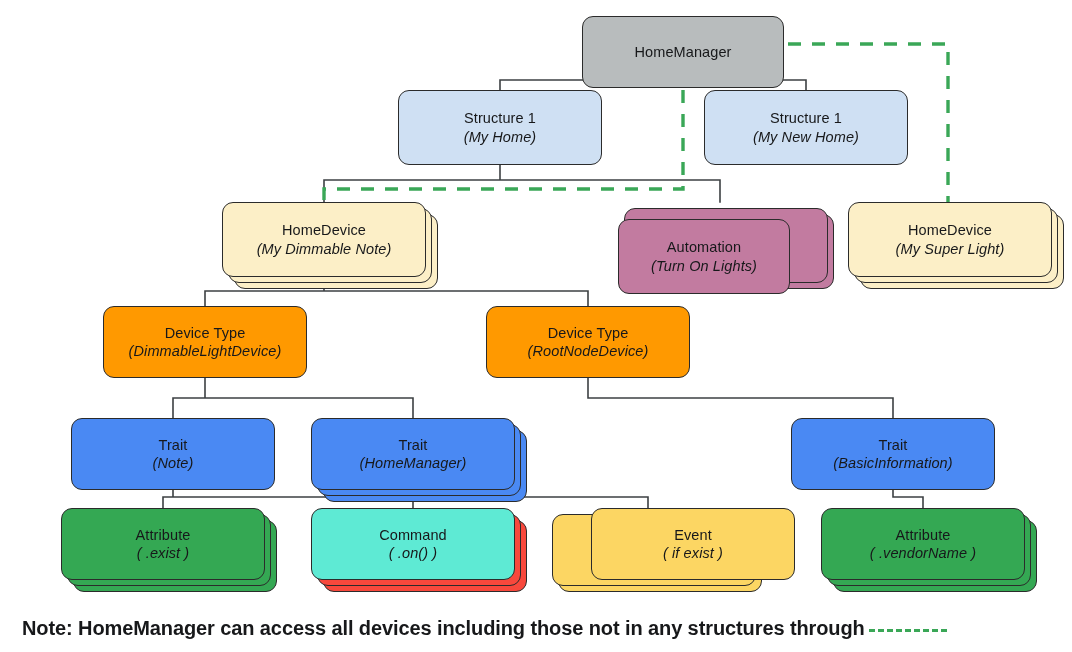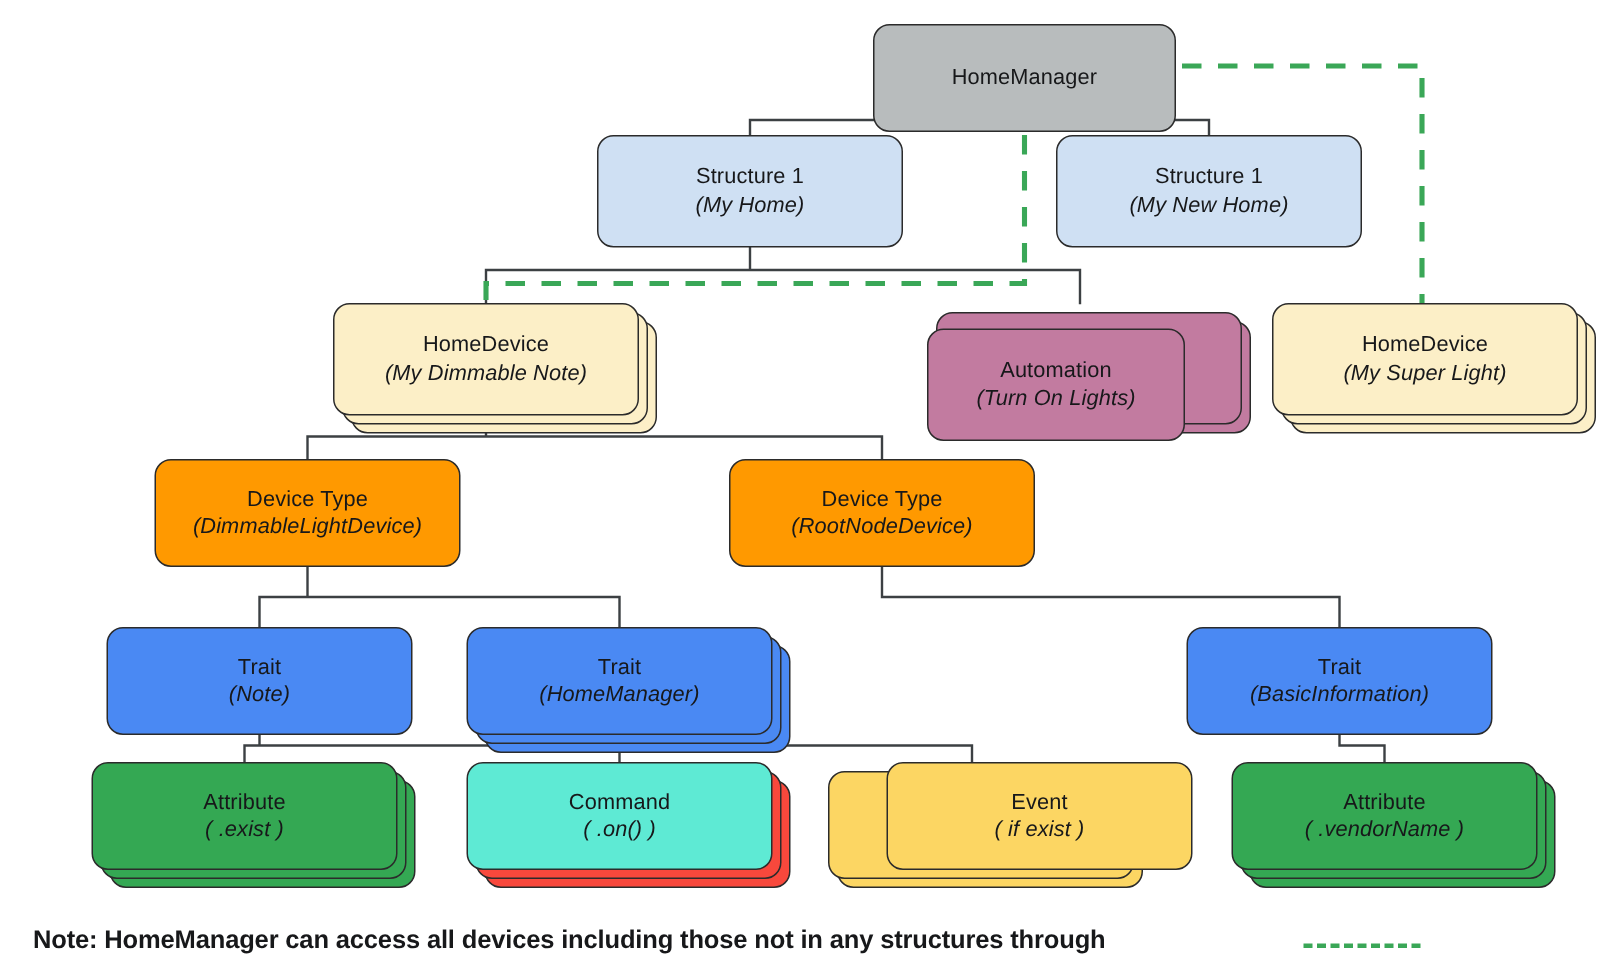--- a/index.html
+++ b/index.html
@@ -61,21 +61,21 @@
     box-sizing: border-box;
     border: 1.6px solid #2b2b2b;
     border-radius: 11px;
   }
   
   #note {
     position: absolute;
     z-index: 4;
     left: 22px;
     top: 617px;
-    font-size: 17px;
+    font-size: 20px;
     font-weight: 700;
     color: #17181a;
     letter-spacing: -.1px;
     white-space: nowrap;
   }
   #note-legend {
     position: absolute;
     z-index: 4;
     left: 869px;
     top: 629px;

